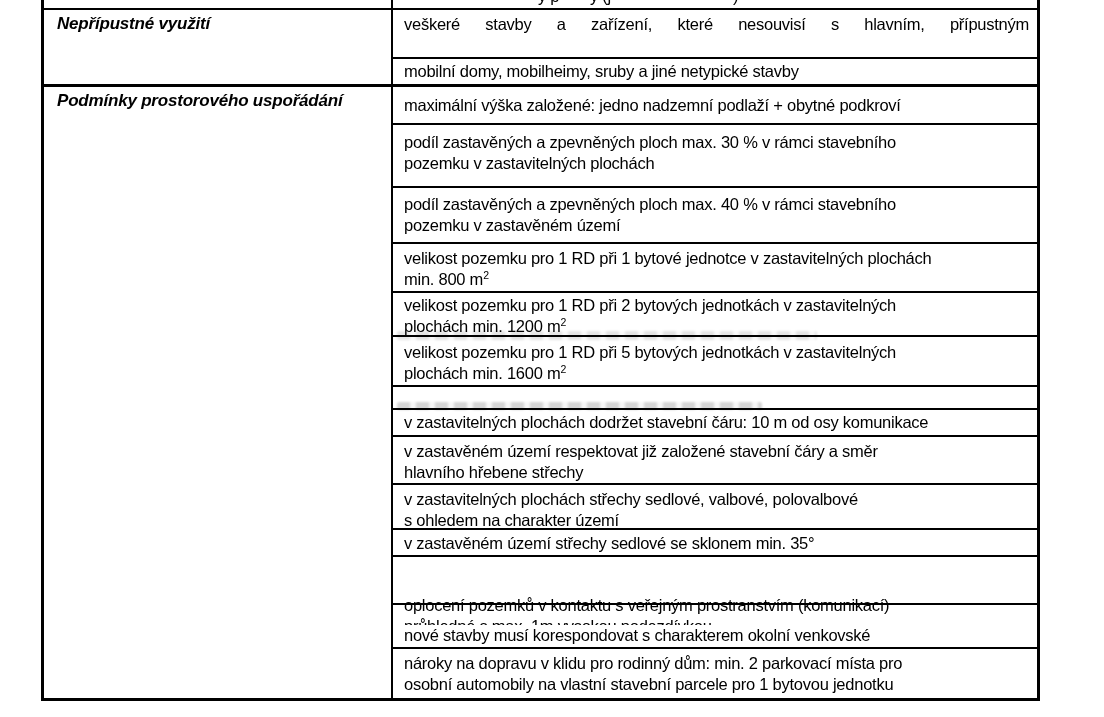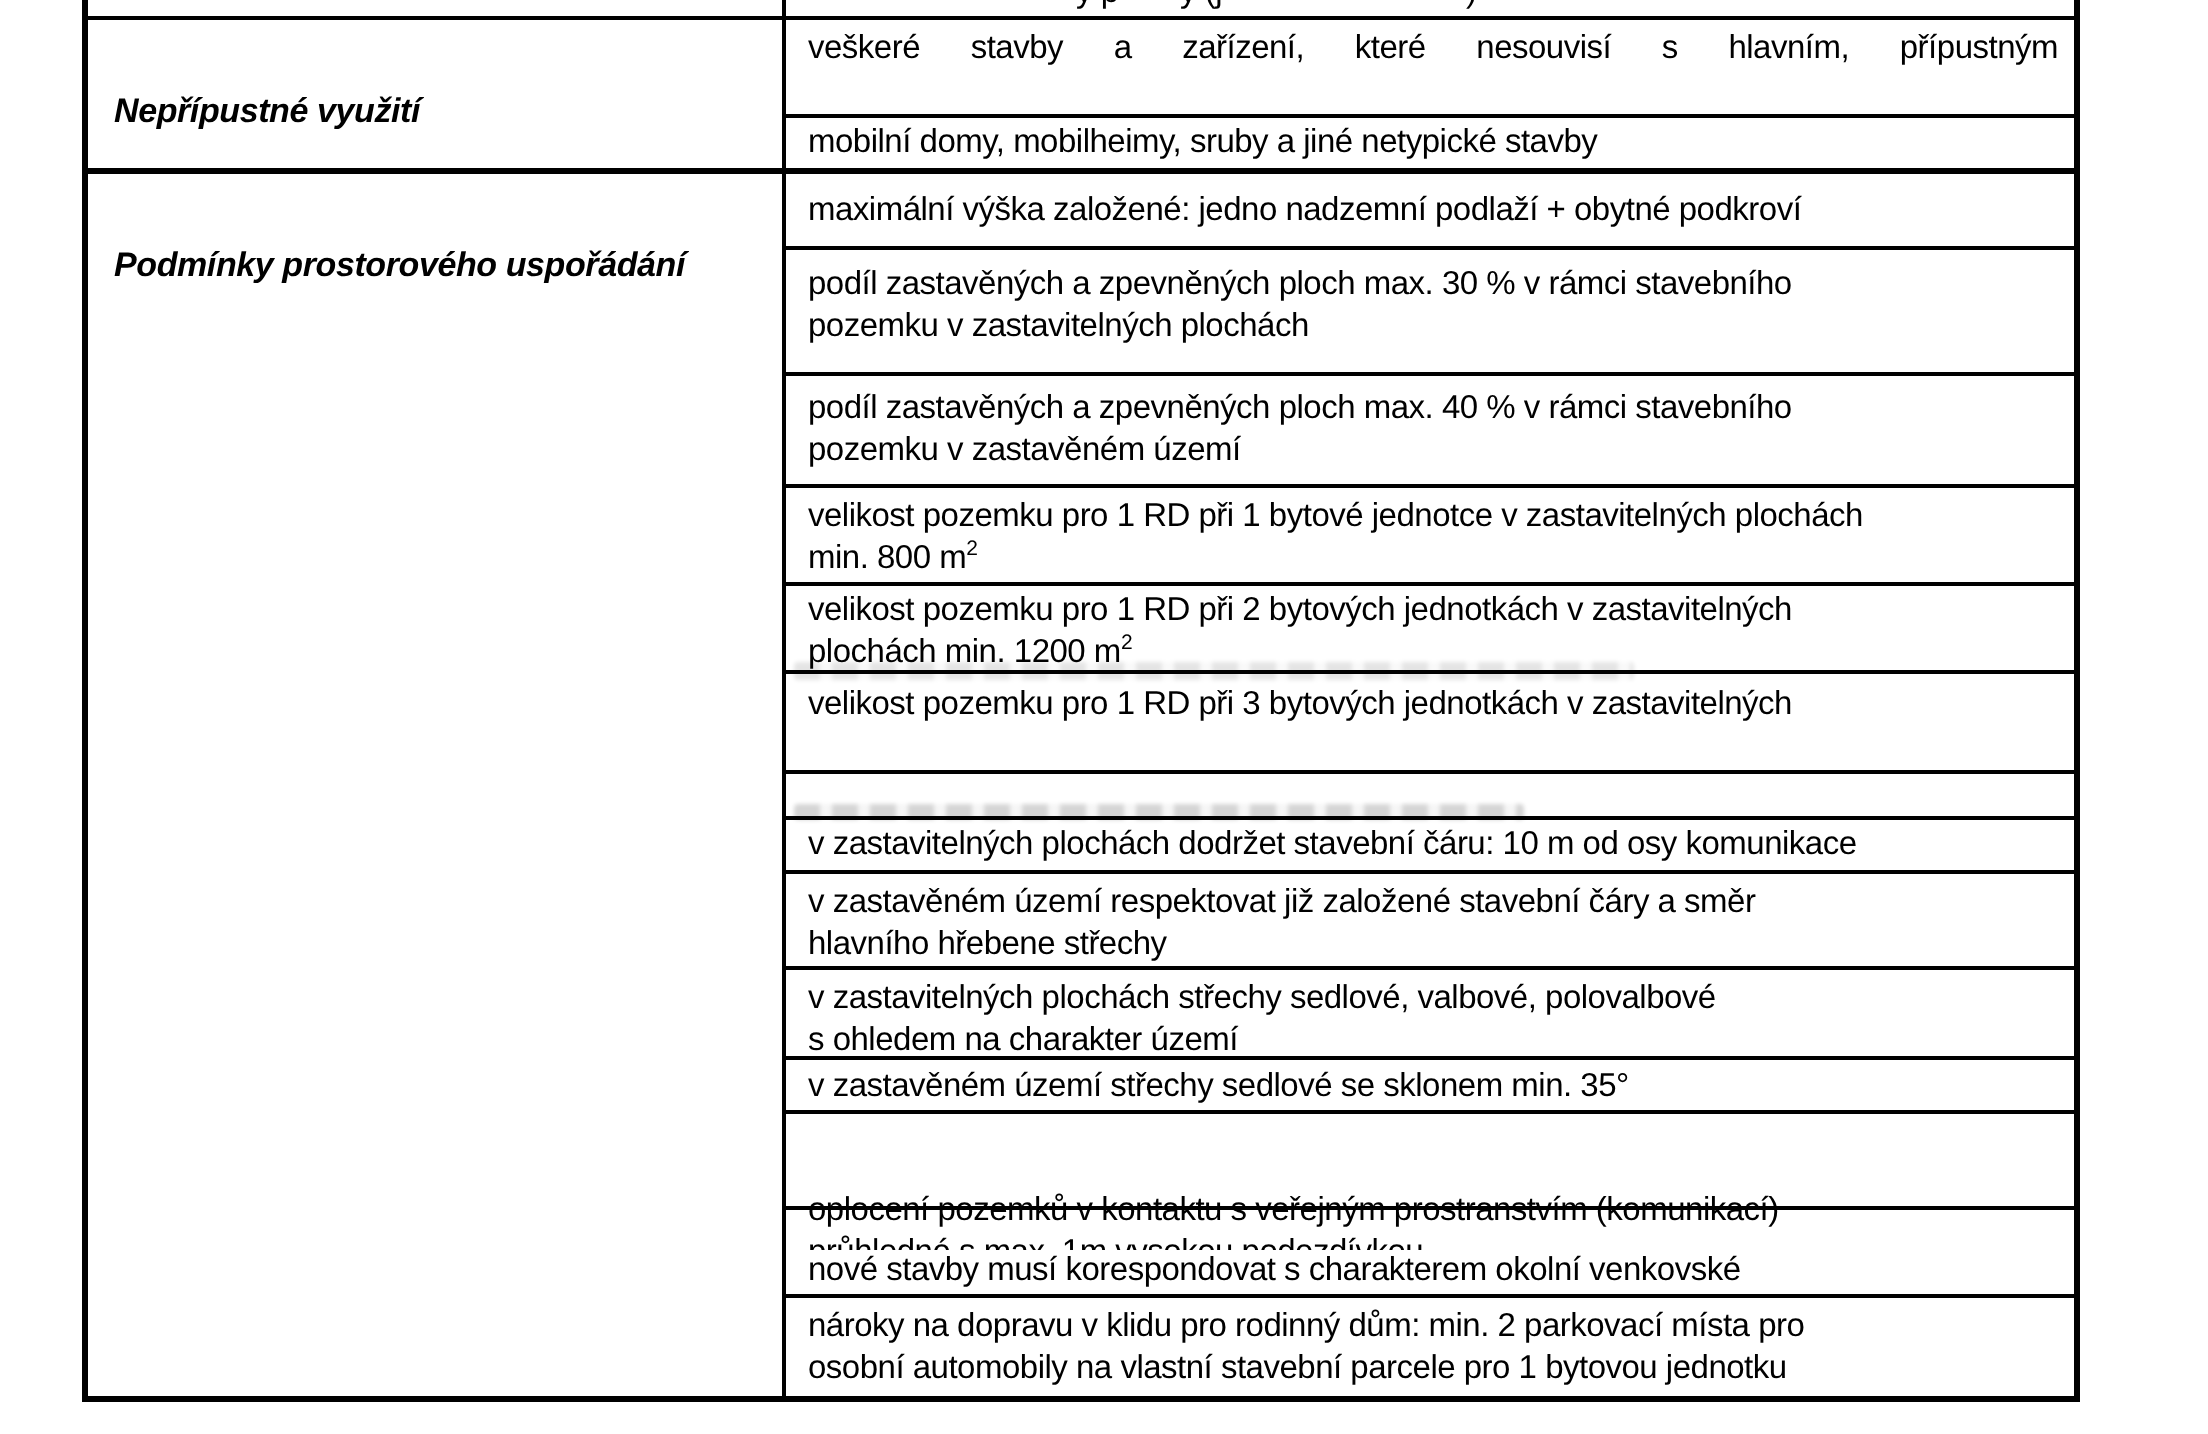--- a/index.html
+++ b/index.html
@@ -8,21 +8,20 @@
     font-family:"Liberation Sans","DejaVu Sans",sans-serif;color:#000;
   }
   
   .vline{position:absolute;background:#000;}
   .hline{position:absolute;background:#000;}
   
   .lc-label{
     position:absolute;left:57px;width:325px;
     font-size:17px;font-weight:bold;font-style:italic;letter-spacing:-0.2px;
     white-space:nowrap;
-    margin-top:32px;
   }
   
   .rrow{
     position:absolute;left:393px;width:644px;overflow:hidden;
     font-size:16.5px;line-height:21px;letter-spacing:-0.25px;
     padding-left:11px;padding-right:8px;box-sizing:border-box;
   }
   .rrow .ln{white-space:nowrap;}
   .rrow .ln.just{ 
     white-space:normal;text-align:justify;
@@ -97,21 +96,22 @@
   </div>
   <div class="hsep" style="top:291px"></div>
 
   <div class="rrow" style="top:293px;height:42px;padding-top:2px">
     <div class="ln">velikost pozemku pro 1 RD při 2 bytových jednotkách v zastavitelných</div>
     <div class="ln"><span>plochách min. 1200 m</span><sup class="sq">2</sup></div>
   </div>
   <div class="hsep" style="top:335px"></div>
 
   <div class="rrow" style="top:337px;height:48px;padding-top:5px">
-    <div class="ln">velikost pozemku pro 1 RD při 3 bytových jednotkách v zastavitelných</div>
+    <div class="ln">velikost pozemku pro 1 RD při 5 bytových jednotkách v zastavitelných</div>
+    <div class="ln"><span>plochách min. 1600 m</span><sup class="sq">2</sup></div>
   </div>
   <div class="hsep" style="top:385px"></div>
 
   <div class="hsep" style="top:408px"></div>
 
   <div class="rrow" style="top:410px;height:25px;padding-top:2px">
     <div class="ln">v zastavitelných plochách dodržet stavební čáru: 10 m od osy komunikace</div>
   </div>
   <div class="hsep" style="top:435px"></div>
 

